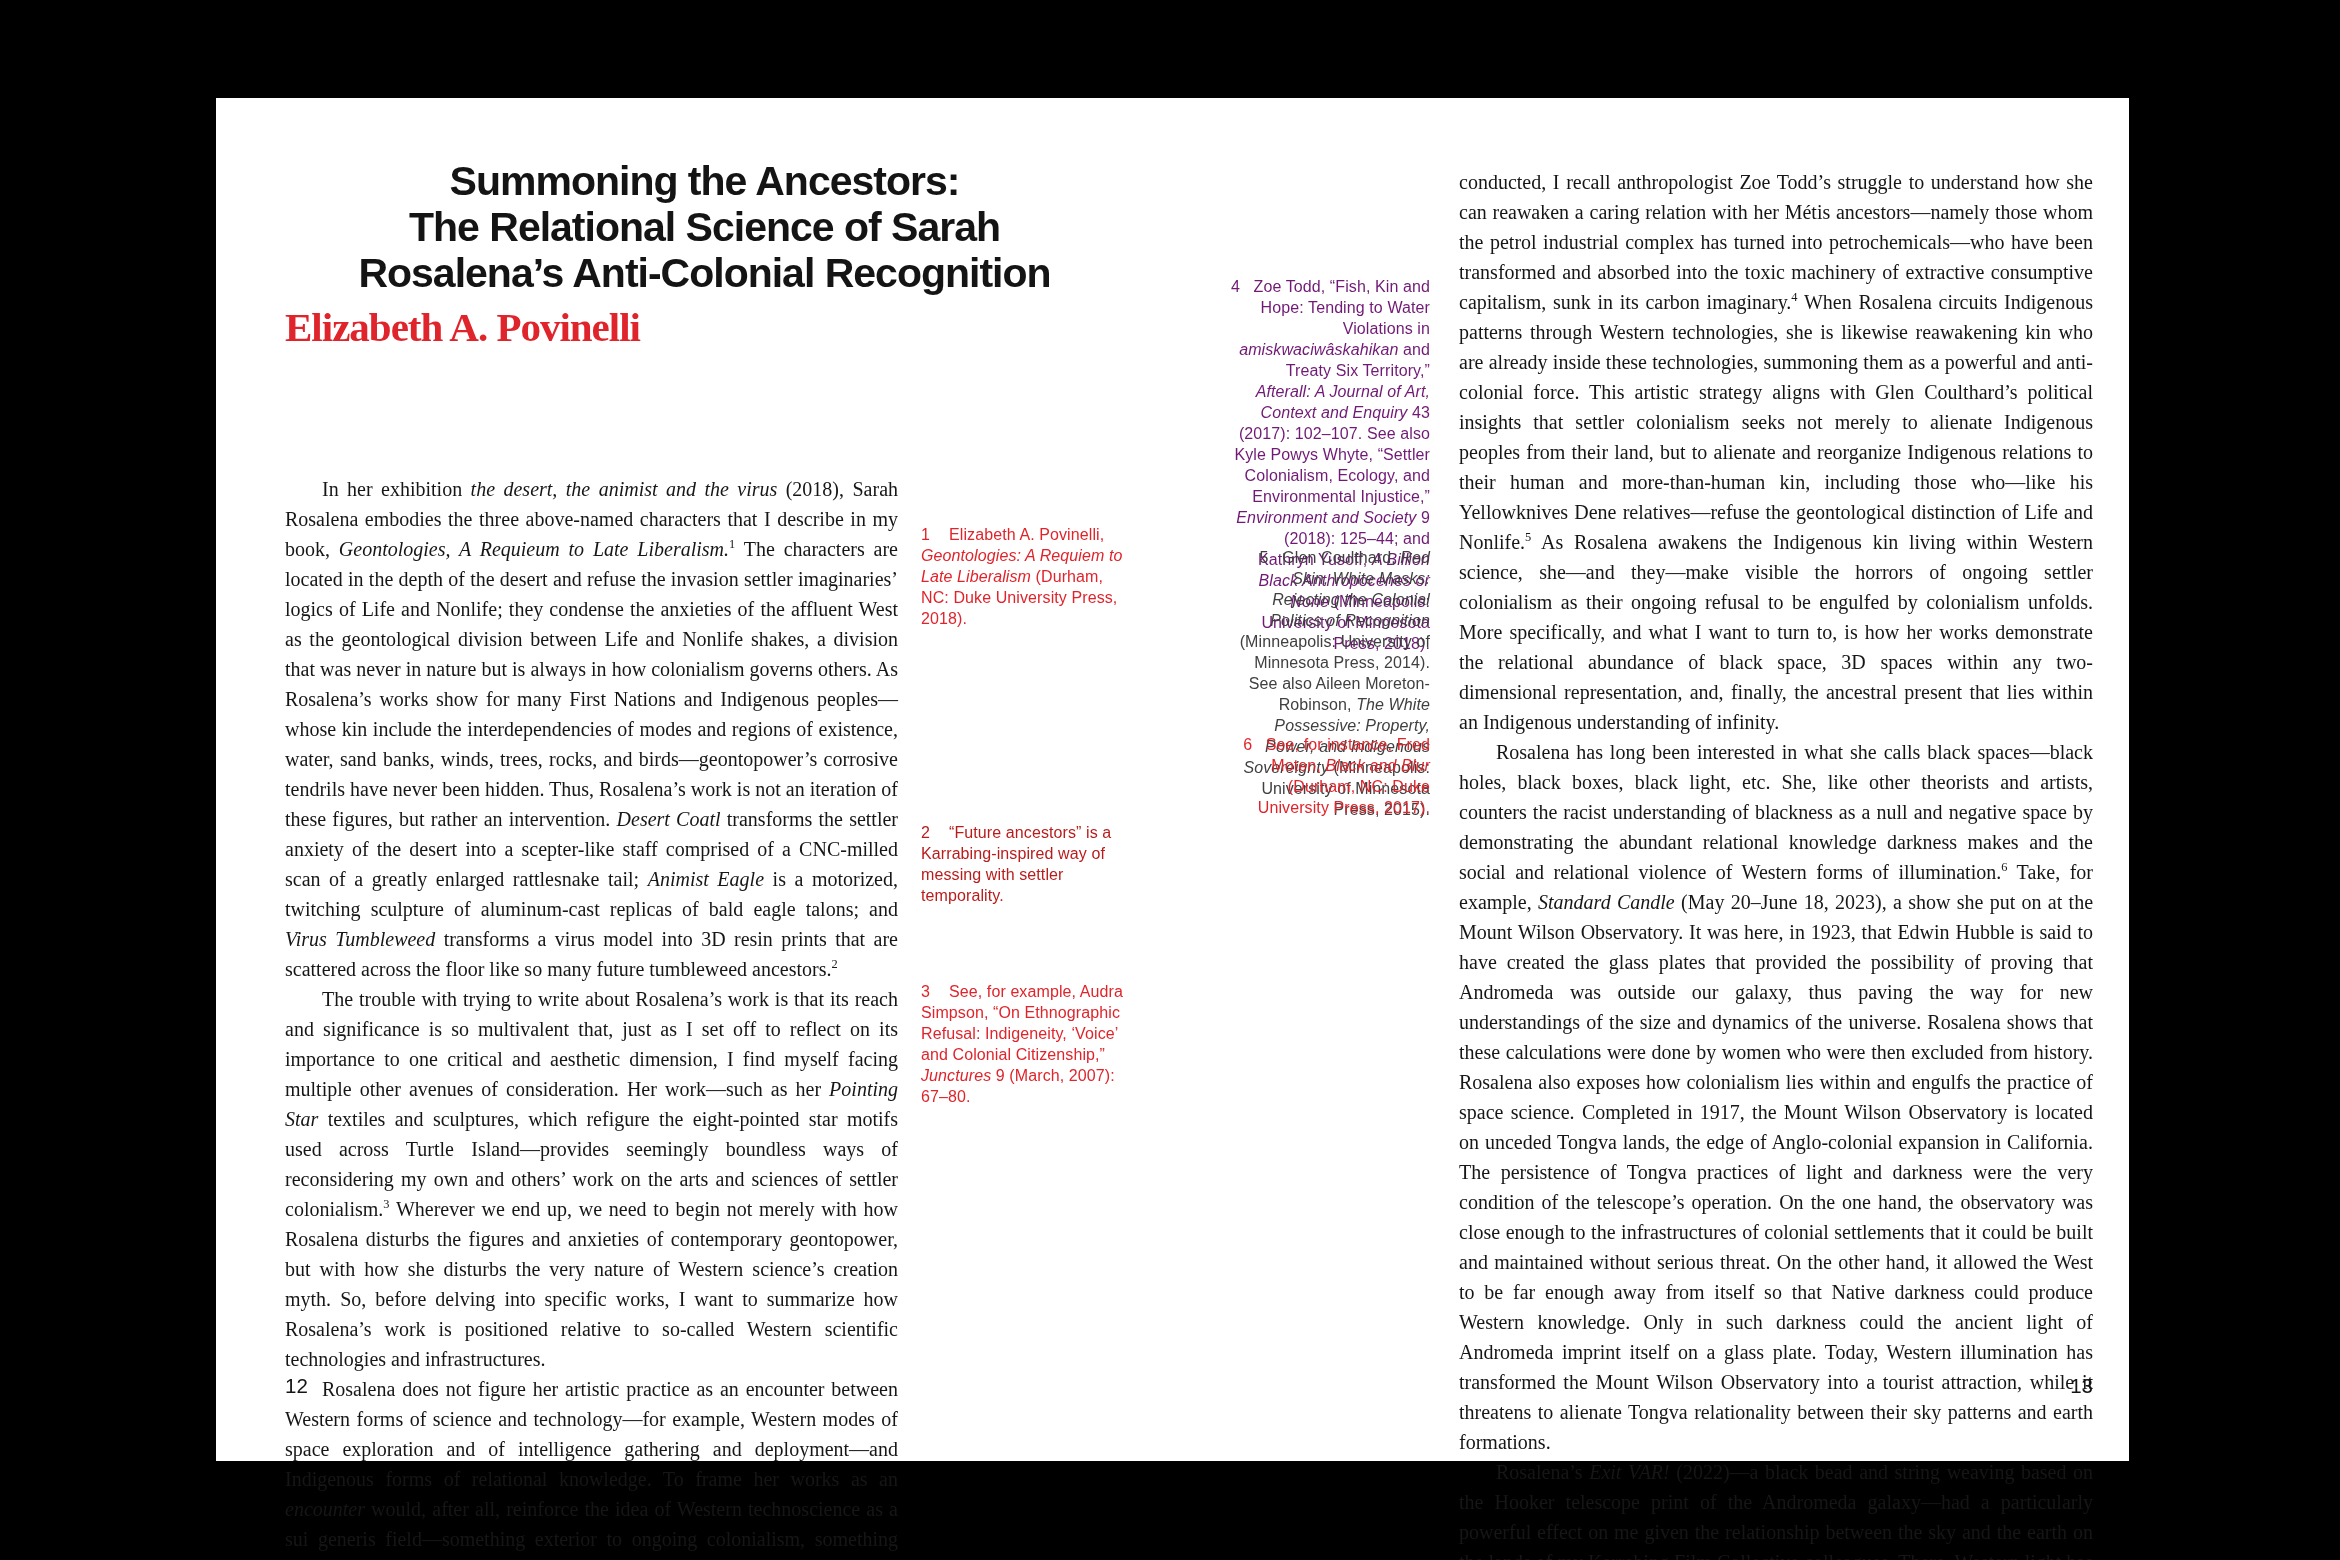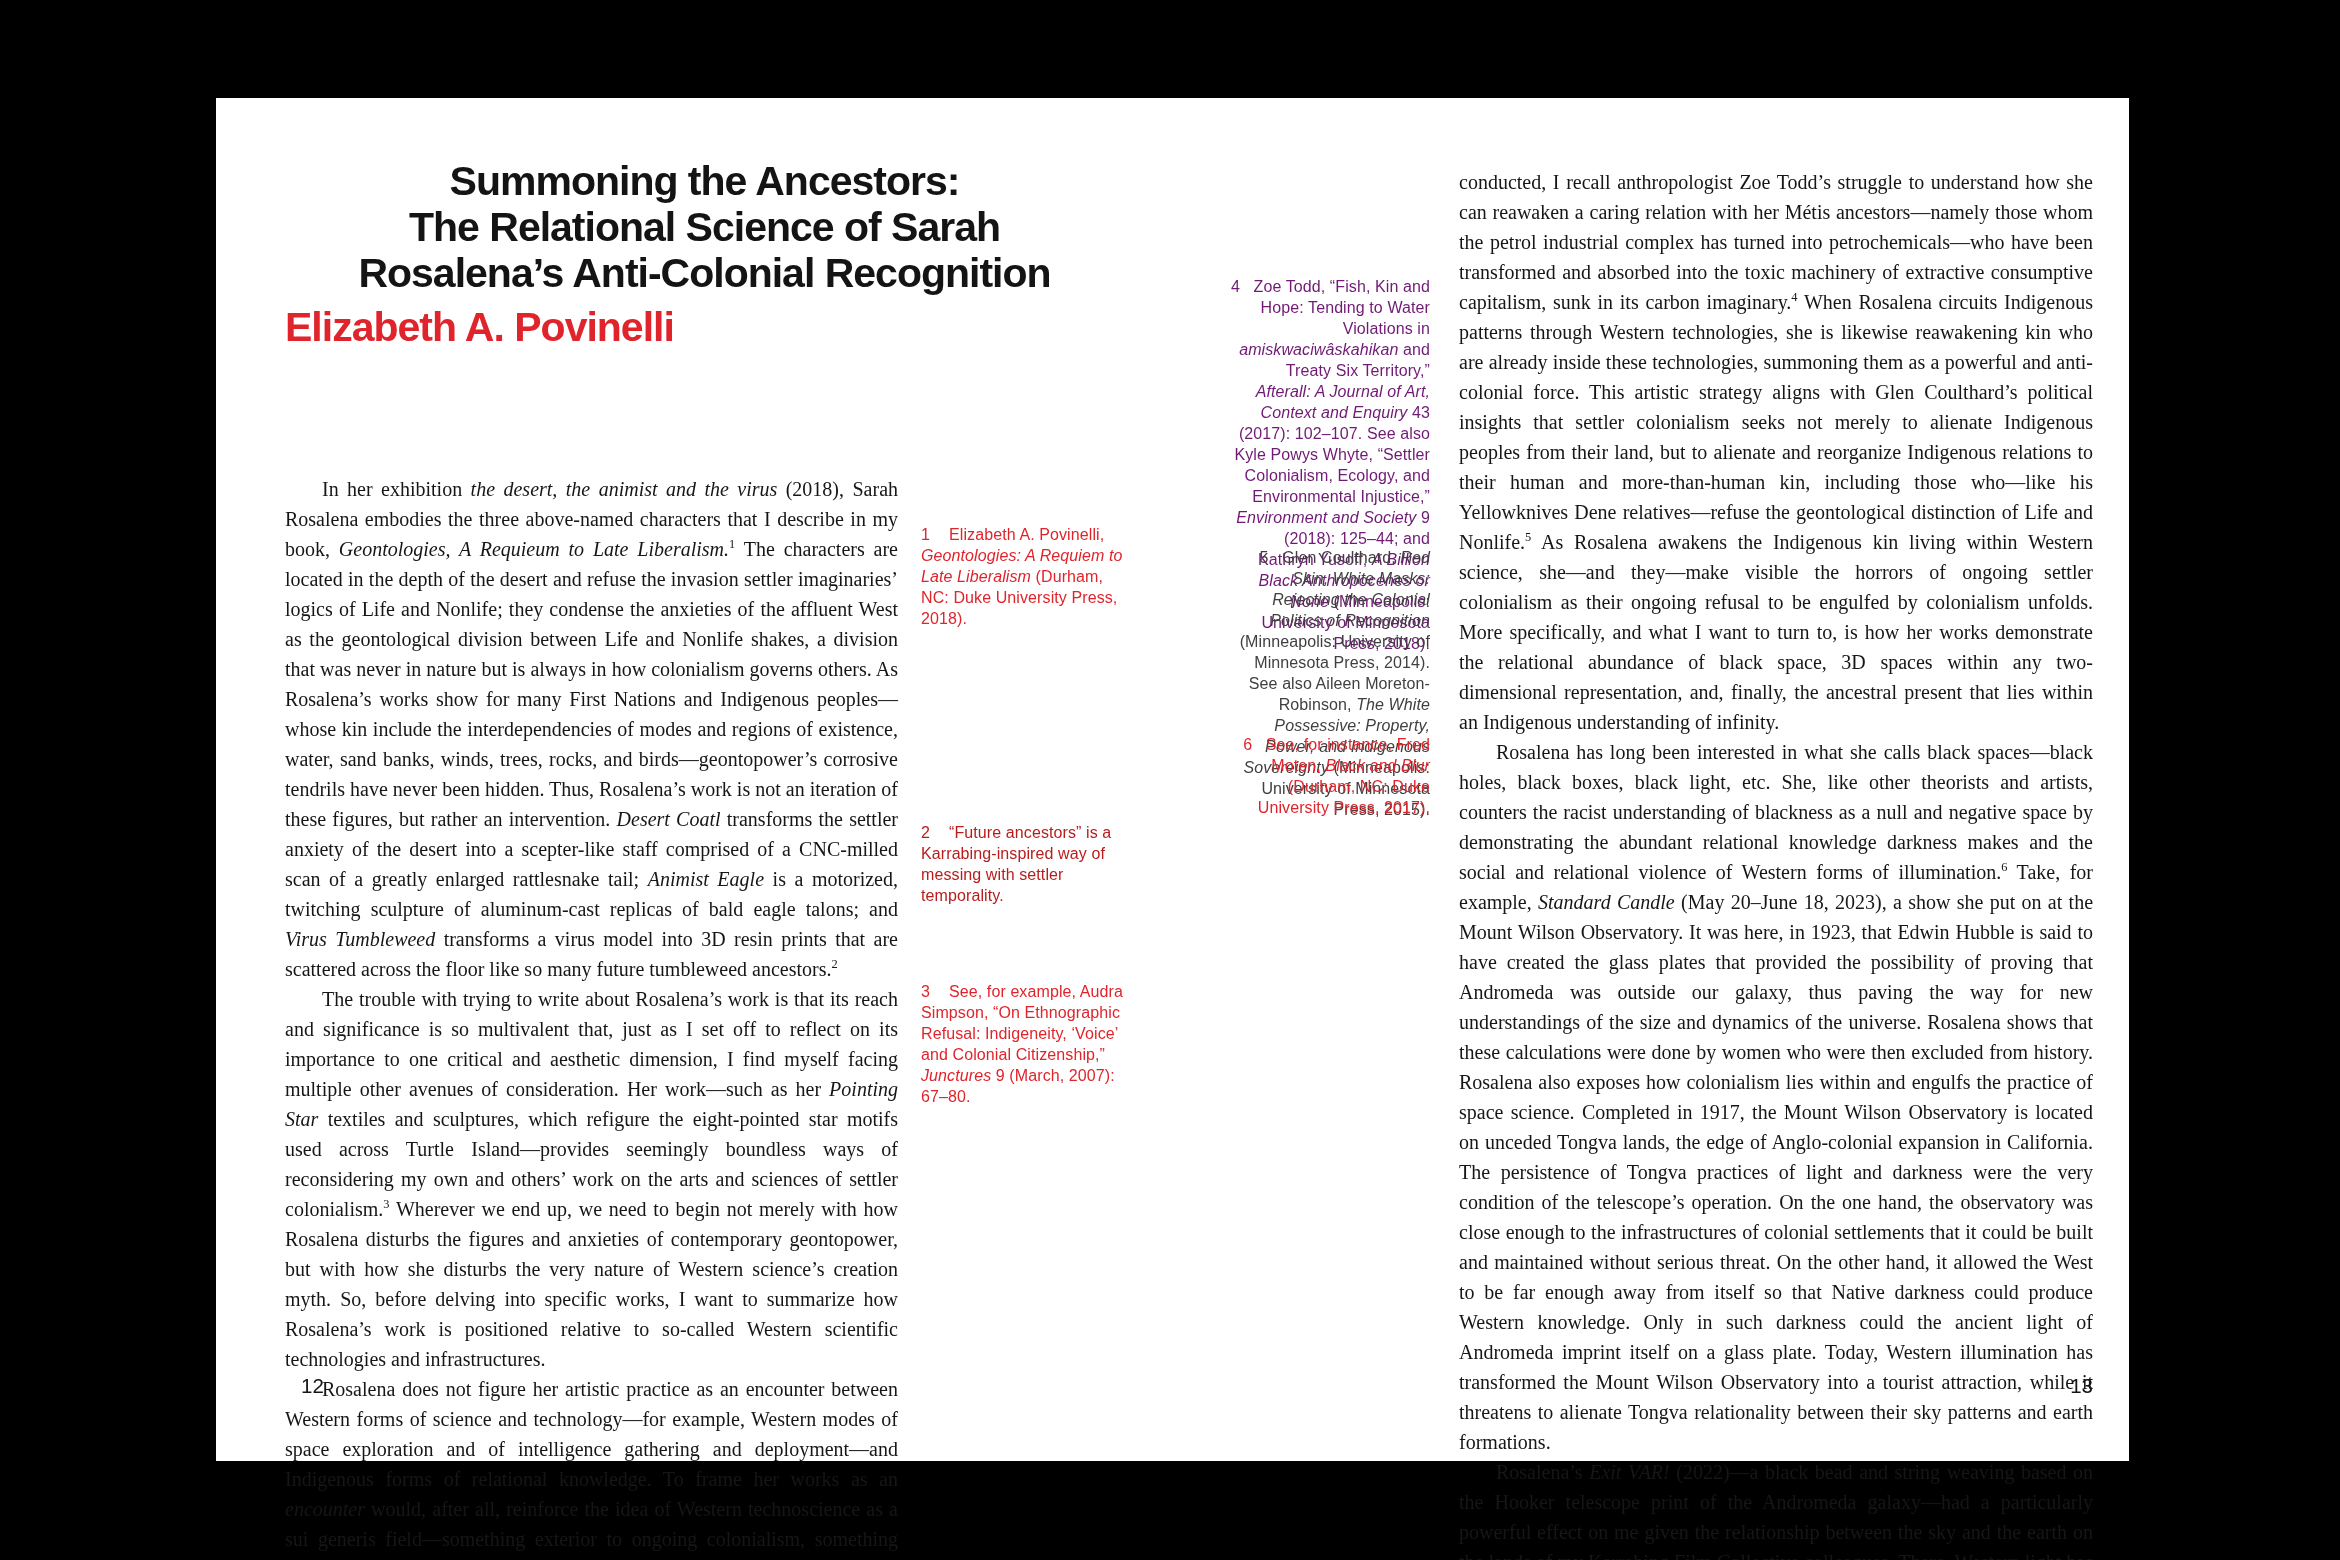--- a/index.html
+++ b/index.html
@@ -13,21 +13,21 @@
     background:#ffffff;
   }
   
   .title-block{position:absolute;left:69px;top:60px;width:839px;}
   .title-line{
     font-family:"Liberation Sans","DejaVu Sans",sans-serif;
     font-weight:bold;font-size:41px;line-height:46px;letter-spacing:-1px;
     color:#141414;white-space:nowrap;text-align:center;
   }
   .author-line{
-    font-family:Liberation Sans, sans-serif;
+    font-family:Liberation Serif, serif;
     font-weight:bold;font-size:41px;line-height:46px;letter-spacing:-1px;
     margin-top:7.8px;white-space:nowrap;
   }
   
   .body-col{
     position:absolute;
     font-size:20px;line-height:30px;color:#161616;
     text-align:justify;
   }
   .body-col p{margin:0;text-indent:37px;}
@@ -43,21 +43,21 @@
   }
   .note .num{display:inline-block;min-width:28px;font-style:normal;}
   .note.align-right{text-align:right;}
   .note.align-right .num{min-width:0;margin-right:13.7px;}
   
   .page-num{
     position:absolute;top:1276px;
     font-family:"Liberation Sans","DejaVu Sans",sans-serif;
     font-size:20.5px;color:#141414;
   }
-  #page-num-left{left:69px;margin-left:16px;}
+  #page-num-left{left:69px;}
   #page-num-right{left:1243px;width:634px;text-align:right;}
 </style>
 </head>
 <body style="background: rgb(0, 0, 0);">
 
 <div class="spread">
 
   <div class="title-block">
     <div class="title-line">Summoning the Ancestors:</div>
     <div class="title-line">The Relational Science of Sarah</div>

